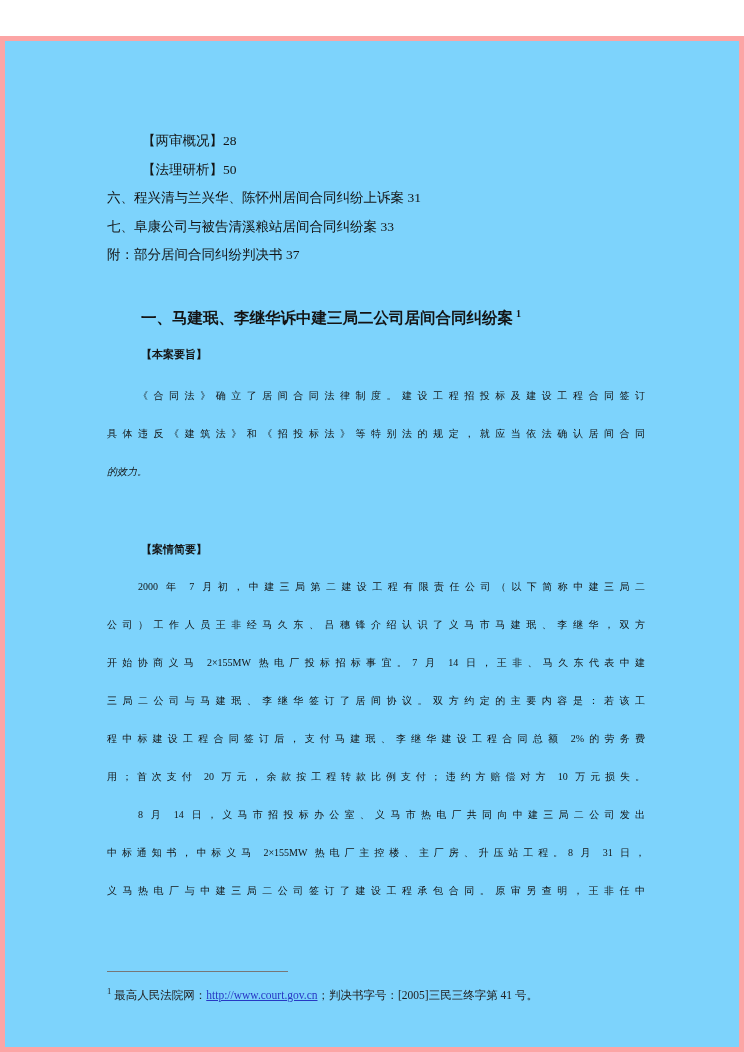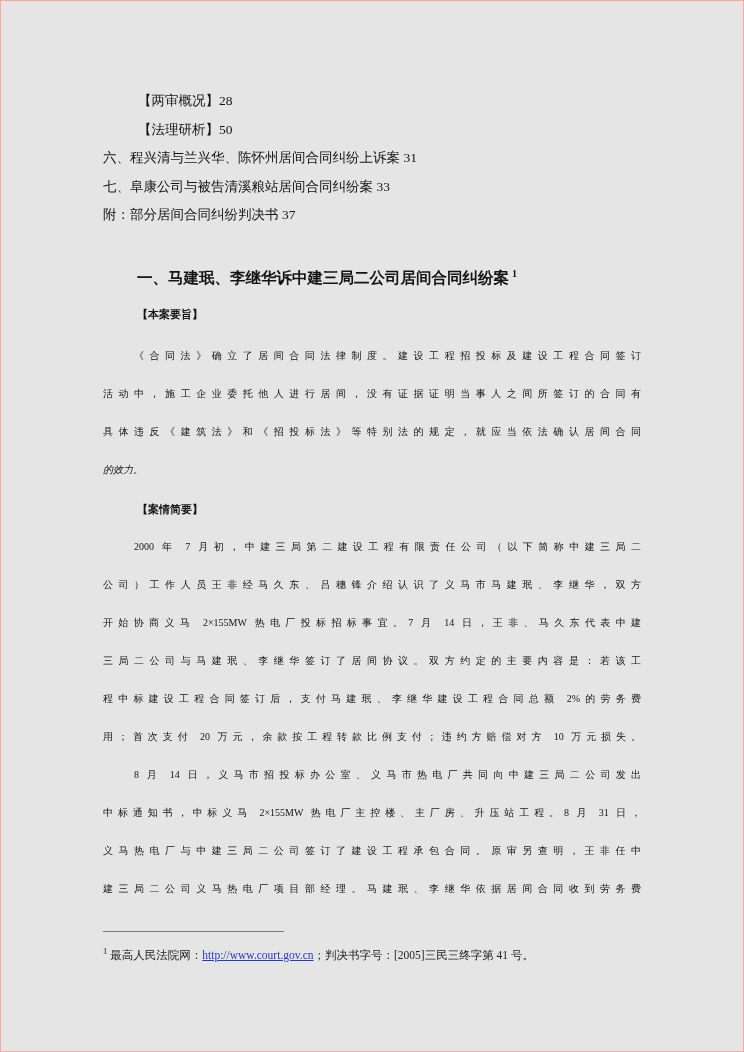--- a/index.html
+++ b/index.html
@@ -6,23 +6,24 @@
   body {
     width: 744px; height: 1052px;
     background: #ffffff;
     font-family: "Liberation Serif", "DejaVu Serif", serif;
     color: #141414;
     position: relative;
     overflow: hidden;
   }
   .page {
     position: absolute; inset: 0;
-    background: #e5e5e5;
-    border: 1px solid #fca5a5;
+    background: #7dd3fc;
+    border: 5px solid #fca5a5;
     box-sizing: border-box;
+    margin-top: 36px;
   }
 
   
   .toc {
     position: absolute; left: 102px; top: 86px; width: 538px;
     font-size: 13.5px;
   }
   .toc-line { line-height: 28.5px; white-space: nowrap; }
   .toc-line.indent { padding-left: 35px; }
 
@@ -88,39 +89,37 @@
     <div class="toc-line">附：部分居间合同纠纷判决书 37</div>
   </div>
 
   <div class="case-title">
     <span>一、马建珉、李继华诉中建三局二公司居间合同纠纷案</span><sup>1</sup>
   </div>
 
   <div class="sec-heading h-summary">【本案要旨】</div>
   <div class="para p-summary">
     <div class="bline first">《合同法》确立了居间合同法律制度。建设工程招投标及建设工程合同签订</div>
-    <div class="bline">活动中，施工企业委托他人进行居间，没有证据证明当事人之间所签订的合同有</div>
     <div class="bline">具体违反《建筑法》和《招投标法》等特别法的规定，就应当依法确认居间合同</div>
     <div class="bline nat">的效力。</div>
   </div>
 
   <div class="sec-heading h-facts">【案情简要】</div>
   <div class="para p-facts1">
     <div class="bline first">2000 年 7 月初，中建三局第二建设工程有限责任公司（以下简称中建三局二</div>
     <div class="bline">公司）工作人员王非经马久东、吕穗锋介绍认识了义马市马建珉、李继华，双方</div>
     <div class="bline">开始协商义马 2×155MW 热电厂投标招标事宜。7 月 14 日，王非、马久东代表中建</div>
     <div class="bline">三局二公司与马建珉、李继华签订了居间协议。双方约定的主要内容是：若该工</div>
     <div class="bline">程中标建设工程合同签订后，支付马建珉、李继华建设工程合同总额 2%的劳务费</div>
     <div class="bline">用；首次支付 20 万元，余款按工程转款比例支付；违约方赔偿对方 10 万元损失。</div>
   </div>
   <div class="para p-facts2">
     <div class="bline first">8 月 14 日，义马市招投标办公室、义马市热电厂共同向中建三局二公司发出</div>
     <div class="bline">中标通知书，中标义马 2×155MW 热电厂主控楼、主厂房、升压站工程。8 月 31 日，</div>
     <div class="bline">义马热电厂与中建三局二公司签订了建设工程承包合同。原审另查明，王非任中</div>
-    <div class="bline">建三局二公司义马热电厂项目部经理。马建珉、李继华依据居间合同收到劳务费</div>
   </div>
 
   <div class="footnote-sep"></div>
   <div class="footnote">
     <sup>1</sup><span>最高人民法院网：</span><a href="#" style="color: rgb(38, 56, 196);">http://www.court.gov.cn</a><span>；判决书字号：[2005]三民三终字第 41 号。</span>
   </div>
 
 </div>
 
 </body></html>

